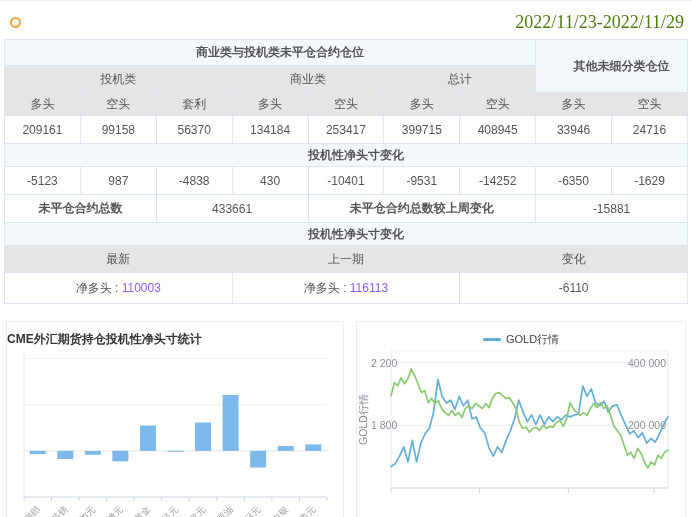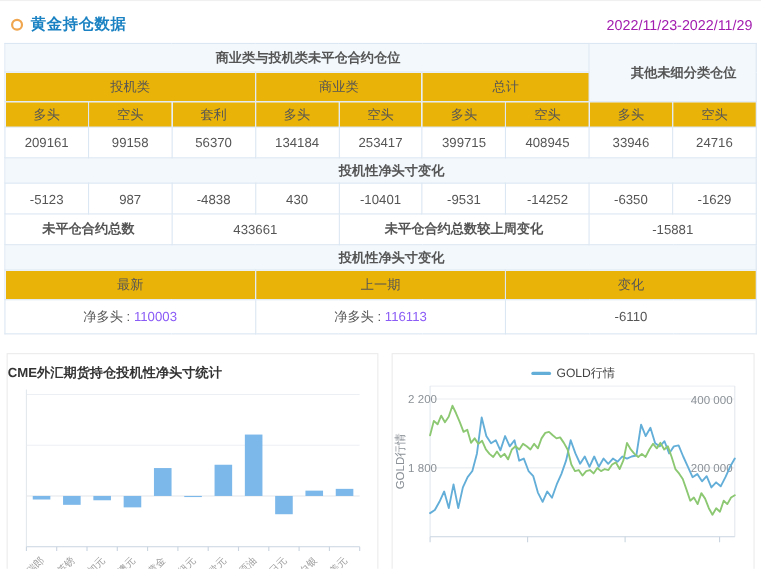--- a/index.html
+++ b/index.html
@@ -5,28 +5,28 @@
   * { margin:0; padding:0; box-sizing:border-box; }
   html,body { width:692px; height:517px; overflow:hidden; background:#fff;
     font-family:"Liberation Sans","DejaVu Sans",sans-serif; }
   .page { width:692px; height:517px; position:relative; border-top:1px solid #f0f0f0; }
 
   
   .page-header { height:36px; display:flex; align-items:center; padding:6px 8px 0 10px; }
   .circle-icon { width:11px; height:11px; border:2px solid #f0a64e; border-radius:50%;
     display:inline-block; margin-right:7px; flex:0 0 auto; }
   .page-title { color:#1a82c2; font-size:14px; font-weight:bold; letter-spacing:.5px; }
-  .date-range { margin-left:auto; color:#a21caf; font-size:13px; }
+  .date-range { margin-left:auto; color:#4d7c0f; font-size:18px;font-family:Liberation Serif, serif; }
 
   
   table.pos { border-collapse:collapse; table-layout:fixed; width:684px; margin:2px 4px 0 4px; }
   table.pos td { border:1px solid #dbe7f2; text-align:center; vertical-align:middle;
     font-size:12px; color:#555; overflow:hidden; white-space:nowrap; }
   td.hdr { background:#f3f8fc; color:#1a82c2; font-weight:bold; font-size:12.5px;padding-left:20px; }
-  td.subhead { background:#eab308; color:#555; font-size:12px; }
+  td.subhead { background:#e5e5e5; color:#555; font-size:12px; }
   td.o, span.o { color:#8b5cf6; }
   td.g, span.g { color:#00a392; }
   td.lbl-blue { color:#1a82c2; font-weight:bold; font-size:12.5px; }
   td.big { font-weight:normal; font-size:14px; }
   tr.r1 td { height:26px; } tr.r2 td { height:27px; } tr.r3 td { height:23px; }
   tr.r4 td { height:28px;text-align:center; } tr.r5 td { height:23px; } tr.r6 td { height:28px; }
   tr.r7 td { height:28px; } tr.r8 td { height:23px; } tr.r9 td { height:27px; }
   tr.r10 td { height:31px; }
 
   
@@ -42,21 +42,20 @@
   .legend-dash { width:18px; height:3px; border-radius:2px; display:inline-block; }
   svg text { font-family:"Liberation Sans","DejaVu Sans",sans-serif; }
 </style>
 </head>
 <body>
 
 <div class="page">
 
   <div class="page-header">
     <span class="circle-icon"></span>
-    <span class="page-title">黄金持仓数据</span>
     <span class="date-range">2022/11/23-2022/11/29</span>
   </div>
 
   <table class="pos">
     <colgroup>
       <col style="width:11.11%">
         <col style="width:11.11%">
         <col style="width:11.11%">
       <col style="width:11.11%">
         <col style="width:11.11%">

